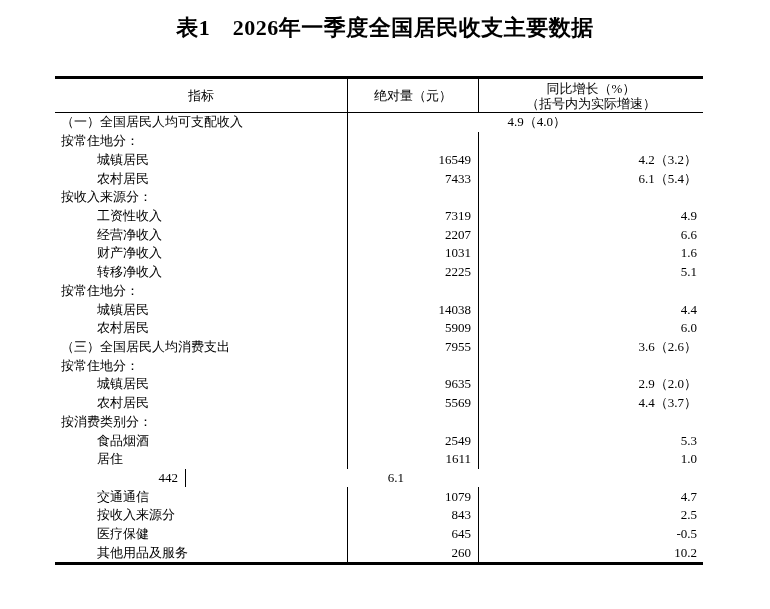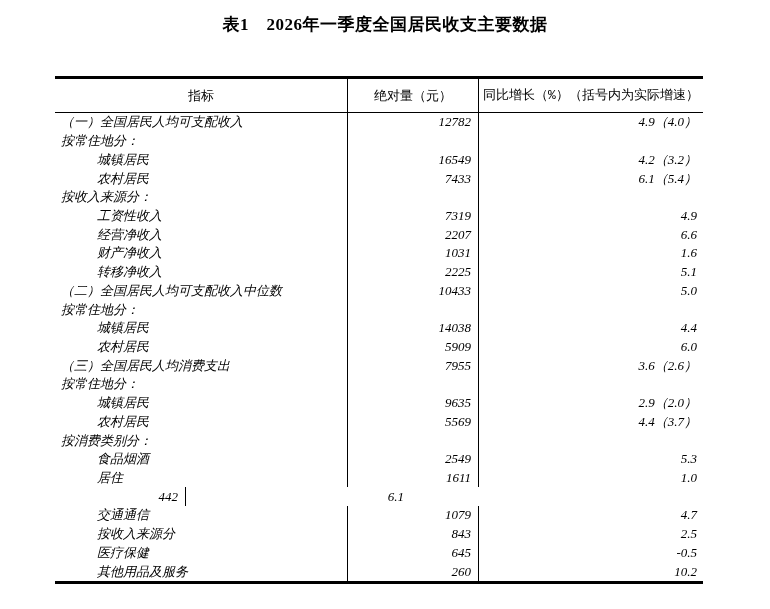--- a/index.html
+++ b/index.html
@@ -7,21 +7,21 @@
   body {
     position:relative;
     background:#ffffff;
     color:#000000;
     font-family:"Liberation Serif","DejaVu Serif",serif;
   }
   .doc-title {
     position:absolute;
     top:13px; left:0; width:770px;
     text-align:center;
-    font-size:17px;
+    font-size:22px;
     font-weight:bold;
     letter-spacing:0.5px;
   }
   .stat-table {
     position:absolute;
     left:55px; top:76px;
     width:648px;
     border-top:3px solid #000;
     border-bottom:3px solid #000;
     background:#fff;
@@ -30,27 +30,26 @@
     display:flex;
     height:34px;
     border-bottom:1px solid #000;
   }
   .th {
     display:flex;
     align-items:center;
     justify-content:center;
     text-align:left;
     font-size:13px;
-    font-family:Liberation Mono, monospace;
   }
   .c1 { width:293px; border-right:1px solid #000; }
   .c2 { width:131px; border-right:1px solid #000; }
   .c3 { width:224px; }
-  .growth-head { flex-direction:row; line-height:15px; }
-  .tbody { width:100%;font-style:italic; }
+  .growth-head { flex-direction:column; line-height:15px; }
+  .tbody { width:100%; }
   .tr { display:flex; height:18.72px; }
   .td {
     display:flex;
     align-items:center;
     font-size:13px;
     overflow:hidden;
     white-space:nowrap;
   }
   .td.c1 { padding-left:6px; }
   .td.c1.item { padding-left:42px; }
@@ -67,21 +66,20 @@
     <div class="th c1">指标</div>
     <div class="th c2">绝对量（元）</div>
     <div class="th c3 growth-head">
       <div>同比增长（%）</div>
       <div>（括号内为实际增速）</div>
     </div>
   </div>
   <div class="tbody">
       <div class="tr">
         <div class="td c1 section">（一）全国居民人均可支配收入</div>
-        <div class="td c2">12782</div>
         <div class="td c3">4.9（4.0）</div>
       </div>
       <div class="tr">
         <div class="td c1 category">按常住地分：</div>
         <div class="td c2"></div>
         <div class="td c3"></div>
       </div>
       <div class="tr">
         <div class="td c1 item">城镇居民</div>
         <div class="td c2">16549</div>
@@ -109,25 +107,20 @@
       </div>
       <div class="tr">
         <div class="td c1 item">财产净收入</div>
         <div class="td c2">1031</div>
         <div class="td c3">1.6</div>
       </div>
       <div class="tr">
         <div class="td c1 item">转移净收入</div>
         <div class="td c2">2225</div>
         <div class="td c3">5.1</div>
-      </div>
-      <div class="tr">
-        <div class="td c1 section">（二）全国居民人均可支配收入中位数</div>
-        <div class="td c2">10433</div>
-        <div class="td c3">5.0</div>
       </div>
       <div class="tr">
         <div class="td c1 category">按常住地分：</div>
         <div class="td c2"></div>
         <div class="td c3"></div>
       </div>
       <div class="tr">
         <div class="td c1 item">城镇居民</div>
         <div class="td c2">14038</div>
         <div class="td c3">4.4</div>

